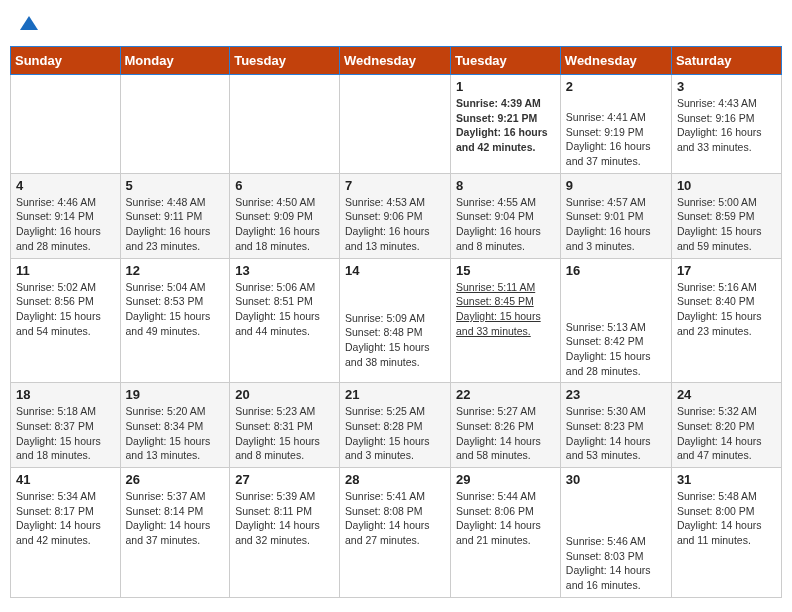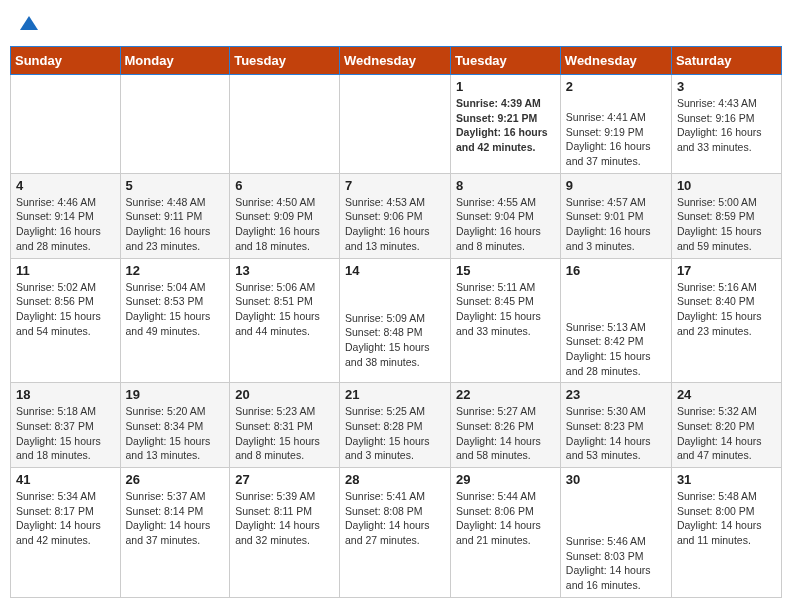--- a/index.html
+++ b/index.html
@@ -225,21 +225,21 @@
         </td>
         <td>
           <div class="day-num">14</div>
           <div class="day-info" style="white-space: pre-line; margin-top: 33px;">Sunrise: 5:09 AM
 Sunset: 8:48 PM
 Daylight: 15 hours
 and 38 minutes.</div>
         </td>
         <td>
           <div class="day-num">15</div>
-          <div class="day-info" style="white-space: pre-line;">Sunrise: 5:11 AM
+          <div class="day-info" style="white-space: pre-line; text-decoration: underline;">Sunrise: 5:11 AM
 Sunset: 8:45 PM
 Daylight: 15 hours
 and 33 minutes.</div>
         </td>
         <td>
           <div class="day-num">16</div>
           <div class="day-info" style="white-space: pre-line; margin-top: 42px;">Sunrise: 5:13 AM
 Sunset: 8:42 PM
 Daylight: 15 hours
 and 28 minutes.</div>

